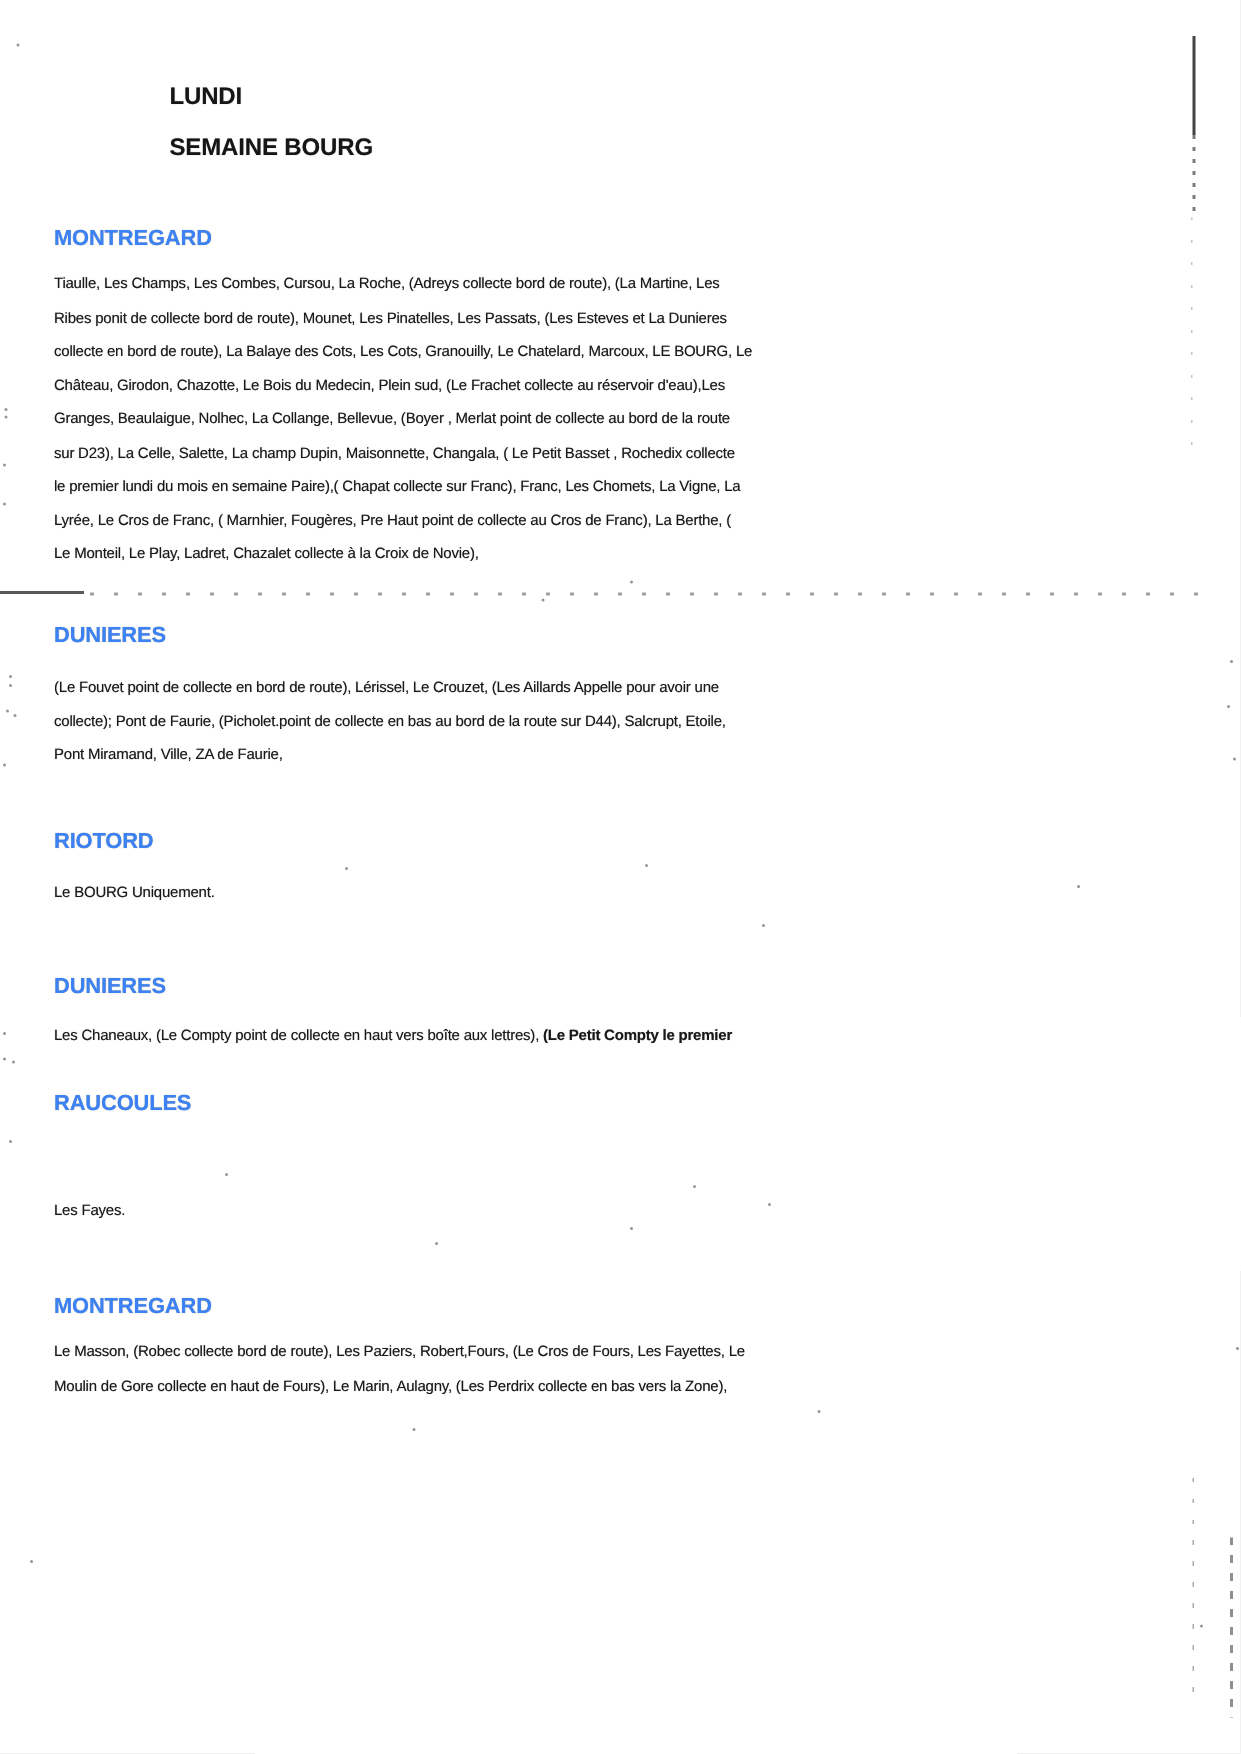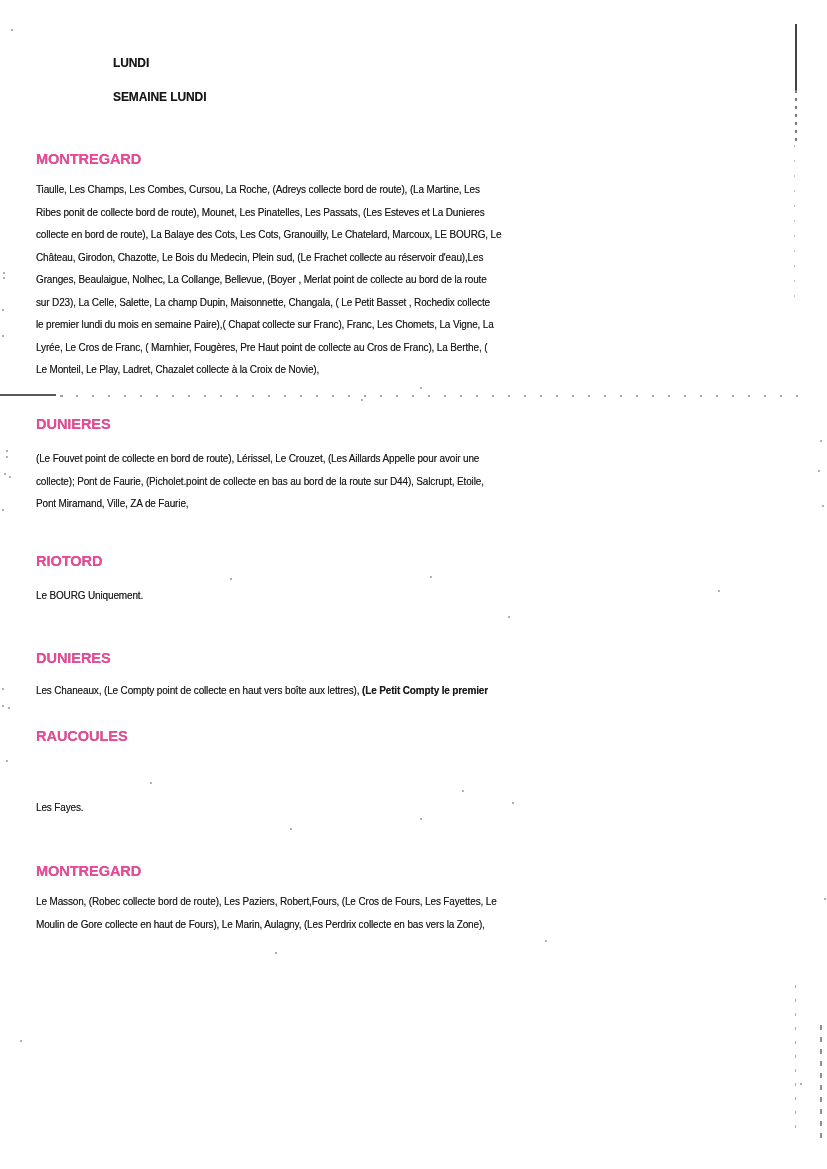--- a/index.html
+++ b/index.html
@@ -7,31 +7,31 @@
     position:relative;
     width:827px;height:1169px;
     margin:0 auto;
     background:#ffffff;
     font-family:"Liberation Sans",sans-serif;
     color:#1b1b1b;
     overflow:hidden;
   }
   .hdr-line{
     position:absolute;left:113px;
-    font-size:12px;font-weight:700;letter-spacing:-0.1px;
+    font-size:16px;font-weight:700;letter-spacing:-0.1px;
     color:#161616;text-shadow:0 0 0.6px rgba(25,25,25,0.5);
     white-space:nowrap;
   }
   #hdr-weekday{top:56px;}
   #hdr-week{top:90px;}
   .section{position:absolute;left:0;top:0;width:827px;height:0;}
   .sec-title{
     position:absolute;left:36px;
     font-size:14.6px;font-weight:700;letter-spacing:-0.1px;
-    color:#ec4899;text-shadow:0 0 0.6px rgba(25,25,25,0.5);
+    color:#3b82f6;text-shadow:0 0 0.6px rgba(25,25,25,0.5);
     white-space:nowrap;
   }
   .sec-para{position:absolute;left:36px;width:770px;}
   .text-line{
     white-space:nowrap;
     font-size:10px;line-height:22.5px;letter-spacing:-0.15px;
     color:#191919;text-shadow:0 0 0.55px rgba(30,30,30,0.55);
   }
   .text-line .bold{font-weight:700;}
   
@@ -59,21 +59,21 @@
     background:repeating-linear-gradient(to bottom,#333 0 5px,transparent 5px 12px);
   }
   .speck{position:absolute;width:2px;height:2px;background:#6a6a6a;border-radius:50%;opacity:.7;}
 </style>
 </head>
 <body>
 
 <div class="page">
 
   <div id="hdr-weekday" class="hdr-line">LUNDI</div>
-  <div id="hdr-week" class="hdr-line">SEMAINE LUNDI</div>
+  <div id="hdr-week" class="hdr-line">SEMAINE BOURG</div>
 
   <div id="sections-root">
       <div class="section">
         <div class="sec-title" style="top: 151px;">MONTREGARD</div>
         <div class="sec-para" style="top: 179px;">
           <div class="text-line"><span class="">Tiaulle, Les Champs, Les Combes, Cursou, La Roche, (Adreys collecte bord de route), (La Martine, Les</span></div>
           <div class="text-line"><span class="">Ribes ponit de collecte bord de route), Mounet, Les Pinatelles, Les Passats, (Les Esteves et La Dunieres</span></div>
           <div class="text-line"><span class="">collecte en bord de route), La Balaye des Cots, Les Cots, Granouilly, Le Chatelard, Marcoux, LE BOURG, Le</span></div>
           <div class="text-line"><span class="">Château, Girodon, Chazotte, Le Bois du Medecin, Plein sud, (Le Frachet collecte au réservoir d'eau),Les</span></div>
           <div class="text-line"><span class="">Granges, Beaulaigue, Nolhec, La Collange, Bellevue, (Boyer , Merlat point de collecte au bord de la route</span></div>

